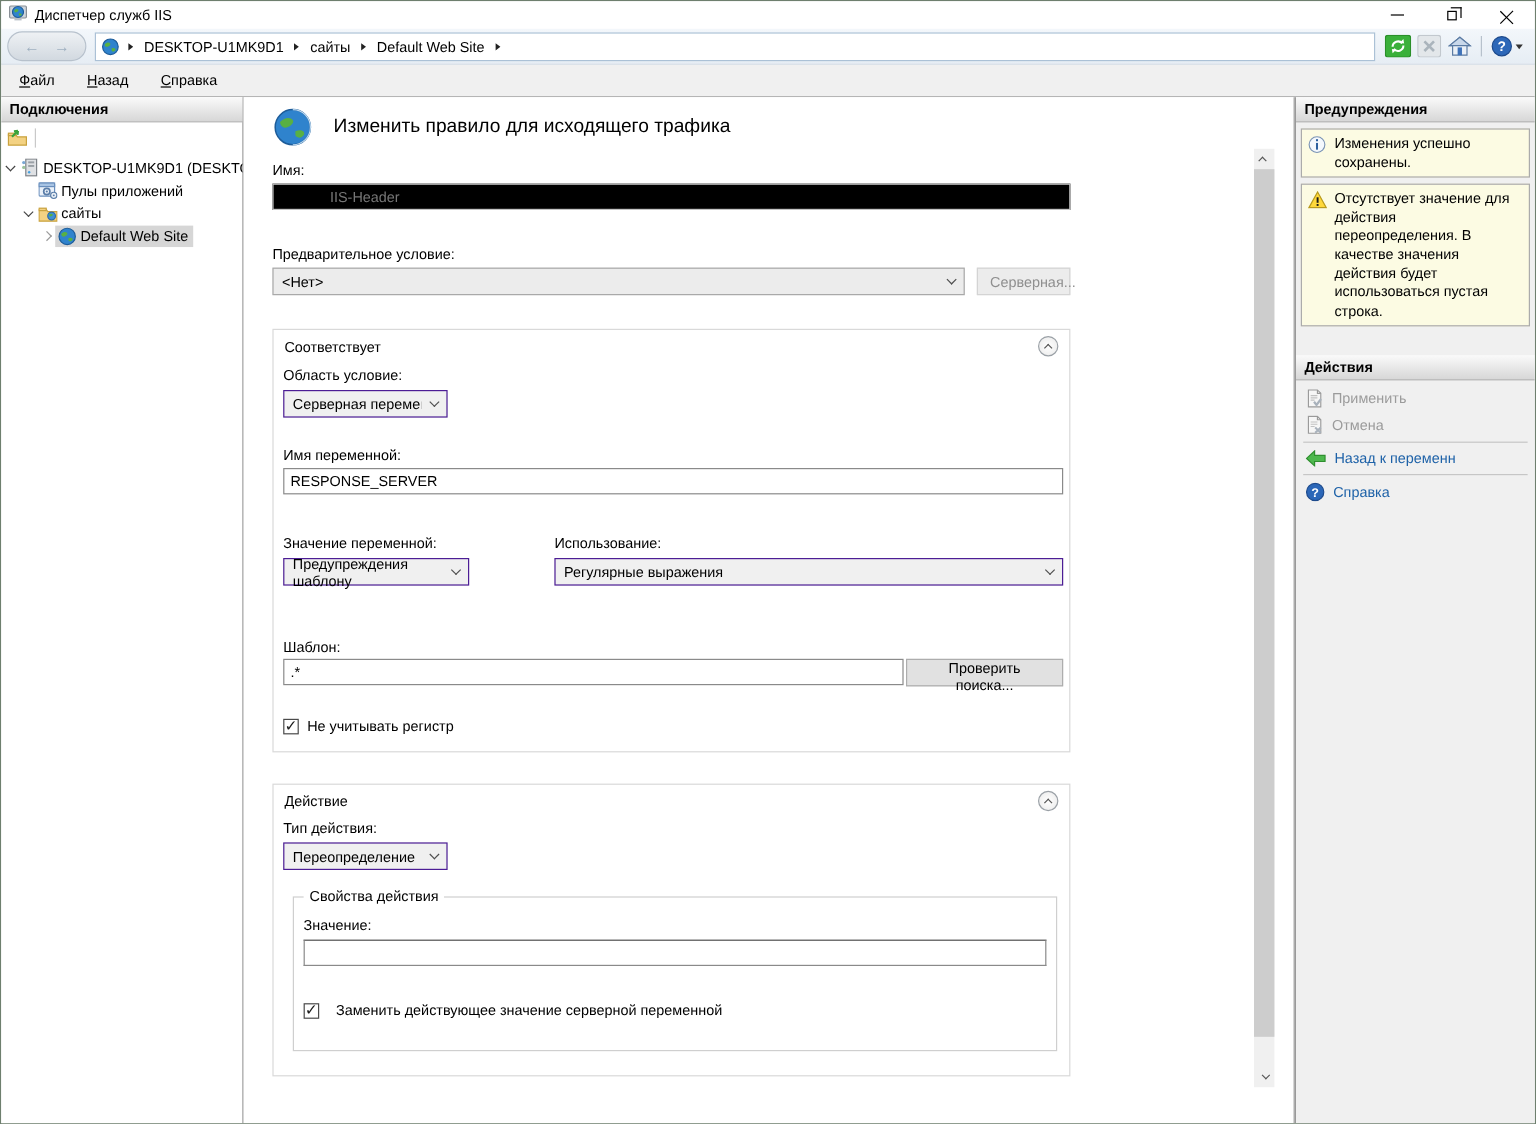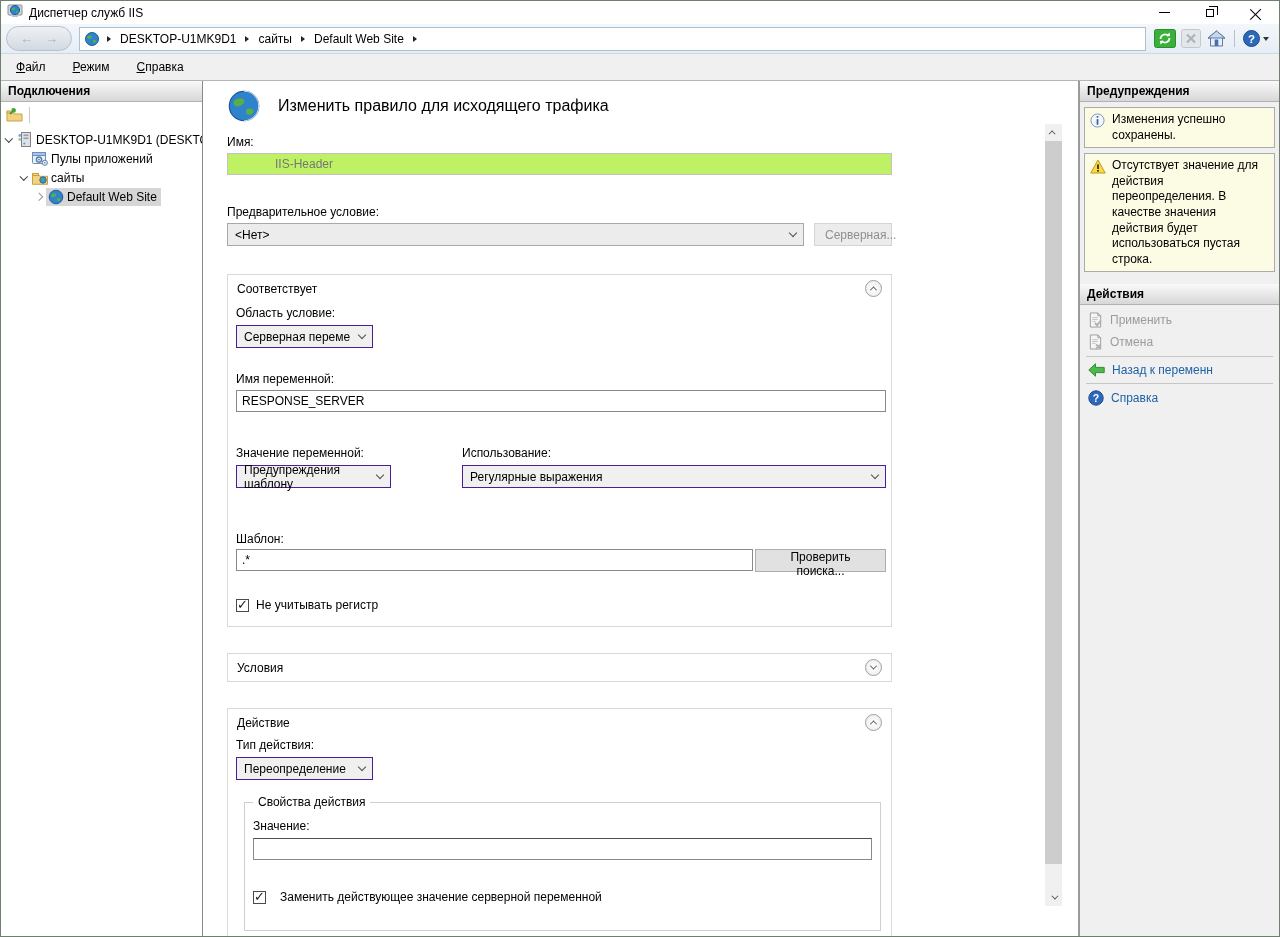--- a/index.html
+++ b/index.html
@@ -56,21 +56,21 @@
   .ind{flex:0 0 15px;}
 
   
   .main-panel{flex:1;background:#fff;border-right:1px solid #9a9a9a;position:relative;overflow:hidden;}
   .main-content{margin-left:24px;width:665px;}
   .page-head{display:flex;align-items:center;margin-top:8px;}
   .page-title{font-size:16px;margin-left:17px;}
   .field-label{display:block;}
   .text-input{display:block;height:22px;width:100%;border:1px solid #8a8a8a;background:#fff;padding:0 5px;
               font:12px "Liberation Sans","DejaVu Sans",sans-serif;color:#000;}
-  .text-input.disabled{background:#bef264;color:#767676;border-color:#c3c3c3;padding-left:47px;}
+  .text-input.disabled{background:#000000;color:#767676;border-color:#c3c3c3;padding-left:47px;}
   .combo{height:23px;background:#f0f0f0;border:1px solid #4c1d95;display:flex;align-items:center;justify-content:space-between;
          padding:0 7px;cursor:default;}
   .combo .cv{width:6px;height:6px;border-right:1.3px solid #4f4f4f;border-bottom:1.3px solid #4f4f4f;transform:rotate(45deg);margin-top:-3px;flex:0 0 auto;margin-left:8px;}
   .combo.dim{border-color:#a9a9a9;background:#ececec;}
   .btn{height:23px;background:#e1e1e1;border:1px solid #adadad;padding:0 10px;font:12px "Liberation Sans","DejaVu Sans",sans-serif;}
   .btn.disabled{color:#8f8f8f;background:#ececec;border-color:#d4d4d4;}
 
   .section{border:1px solid #d9d9d9;margin-top:28px;background:#fff;}
   .section-header{height:27px;display:flex;align-items:center;justify-content:space-between;padding:0 9px;}
   .chev-circle{width:17px;height:17px;border-radius:50%;border:1px solid #9aa0a6;background:radial-gradient(#ffffff,#e9e9e9);
@@ -190,21 +190,21 @@
             <circle cx="9.5" cy="9.5" r="8" fill="#2c67b8" stroke="#1d4a8c"></circle>
             <text x="9.5" y="13.6" text-anchor="middle" font-size="11.5" font-weight="bold" fill="#fff" font-family="Liberation Sans,sans-serif">?</text>
           </svg>
         <span class="caret-down"></span>
       </span>
     </div>
   </div>
 
   <div class="menubar">
     <span class="menu-item">Файл</span>
-    <span class="menu-item">Режим</span>
+    <span class="menu-item">Назад</span>
     <span class="menu-item">Справка</span>
   </div>
 
   <div class="app-body">
 
     <div class="left-panel">
       <div class="panel-header">Подключения</div>
       <div class="sidebar-toolbar">
         <span style="display:flex;">
           <svg width="17" height="16" viewBox="0 0 17 16">
@@ -348,28 +348,20 @@
               <button class="btn" style="width:131px;">Проверить поиска...</button>
             </div>
 
             <div class="checkbox-row" style="margin-top:26px;">
               <span class="checkbox checked"></span>
               <span>Не учитывать регистр</span>
             </div>
           </div>
         </div>
 
-        <div class="section" style="margin-top:26px;">
-          <div class="section-header">
-            <span>Условия</span>
-            <span class="chev-circle">
-                <span class="c dn"></span>
-              </span>
-          </div>
-        </div>
 
         <div class="section" style="margin-top:26px;">
           <div class="section-header">
             <span>Действие</span>
             <span class="chev-circle">
                 <span class="c up"></span>
               </span>
           </div>
           <div class="section-body">
             <label class="field-label" style="margin-top:2px;">Тип действия:</label>
@@ -420,21 +412,21 @@
         <span class="n-ic">
           <svg width="16" height="15" viewBox="0 0 16 15">
               <path d="M8 1 L15.2 14 L0.8 14 Z" fill="#ffd83b" stroke="#b89a1e"></path>
               <rect x="7.2" y="5.4" width="1.6" height="4.6" fill="#1a1a1a"></rect>
               <rect x="7.2" y="11" width="1.6" height="1.6" fill="#1a1a1a"></rect>
             </svg>
         </span>
         <span>Отсутствует значение для действия переопределения. В качестве значения действия будет использоваться пустая строка.</span>
       </div>
 
-      <div class="panel-header" style="margin-top:12px;">Действия</div>
+      <div class="panel-header" style="margin-top:24px;">Действия</div>
       <div class="ractions">
         <div class="action-item disabled">
           <span style="display:flex;">
             <svg width="15" height="16" viewBox="0 0 16 16">
                 <path d="M2.5 0.5 h8 l3 3 v12 h-11 z" fill="#f6f6f6" stroke="#9a9a9a"></path>
                 <path d="M10.5 0.5 v3 h3" fill="none" stroke="#9a9a9a"></path>
                 <path d="M4.5 5.5 h6 M4.5 7.5 h6 M4.5 9.5 h3.5" stroke="#c2c2c2"></path>
                 <path d="M7.5 11 l2.2 2.8 4-5.3" stroke="#a9b2bc" stroke-width="2" fill="none"></path>
               </svg>
           </span>

